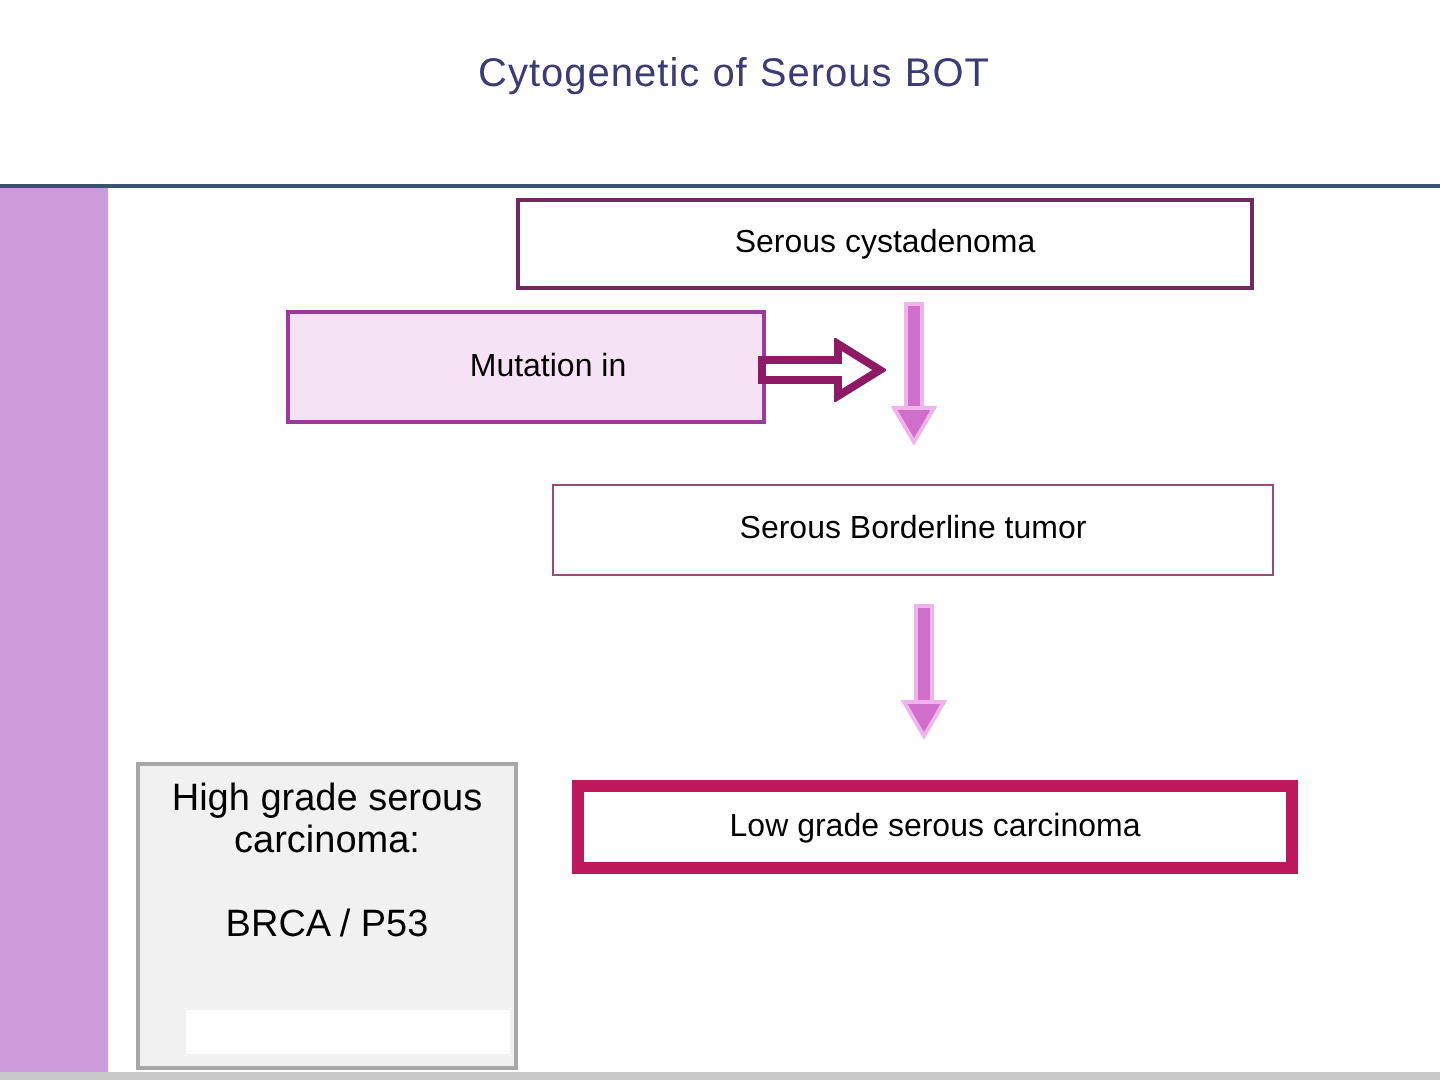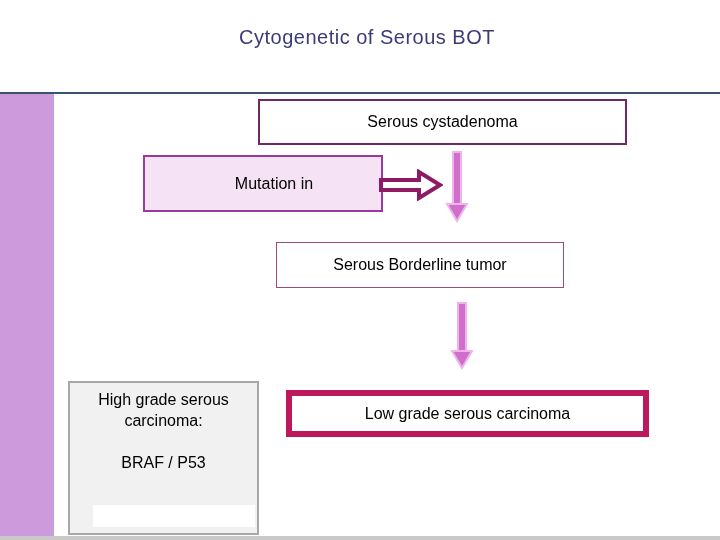--- a/index.html
+++ b/index.html
@@ -15,27 +15,27 @@
   .accent-bar{position:absolute;top:94px;left:0;width:54px;height:442px;background:#CD9BDC;}
   .bottom-strip{position:absolute;top:536px;left:0;width:720px;height:4px;background:#C9C9C9;}
 
   .fbox{
     position:absolute;background:#fff;box-sizing:border-box;
     display:flex;align-items:center;justify-content:center;text-align:right;
     font-size:16px;line-height:20px;
   }
   .box-cystadenoma{left:258px;top:99px;width:369px;height:46px;border:2px solid #702963;}
   .box-mutation{left:143px;top:155px;width:240px;height:57px;background:#F5E2F5;border:2px solid #9A3A9A;padding-left:22px;}
-  .box-borderline{left:276px;top:242px;width:288px;height:46px;border:1px solid #9C4B78;}
+  .box-borderline{left:276px;top:242px;width:361px;height:46px;border:1px solid #9C4B78;}
   .box-lowgrade{left:286px;top:390px;width:363px;height:47px;border:6px solid #be185d;}
 
   .box-highgrade{
     position:absolute;left:68px;top:381px;width:191px;height:154px;
     background:#F1F1F1;border:2px solid #A8A8A8;box-sizing:border-box;
-    font-size:16px;line-height:21px;text-align:center;padding-top:6px;
+    font-size:19px;line-height:21px;text-align:center;padding-top:6px;
   }
   .hg-spacer{height:21px;}
   .hg-highlight{
     position:absolute;left:23px;top:122px;width:162px;height:22px;background:#ffffff;
   }
 
   .arrow{position:absolute;}
   .arrow-right{left:379px;top:169px;width:64px;height:32px;}
   .arrow-down-1{left:444px;top:151px;width:26px;height:72px;}
   .arrow-down-2{left:449px;top:302px;width:26px;height:68px;}
@@ -81,21 +81,21 @@
   <div class="arrow arrow-down-2">
     <svg width="26" height="68" viewBox="0 0 26 68">
       <rect x="9" y="1" width="8" height="49" fill="#CF6FCB" stroke="#F0B3EC" stroke-width="2"></rect>
       <polygon points="3,49 23,49 13,66" fill="#CF6FCB" stroke="#F0B3EC" stroke-width="2"></polygon>
     </svg>
   </div>
 
   <div class="box-highgrade">
     <div>High grade serous carcinoma:</div>
     <div class="hg-spacer"></div>
-    <div>BRAF / P53</div>
+    <div>BRCA / P53</div>
     <div class="hg-highlight"></div>
   </div>
 
   <div class="fbox box-lowgrade">
     <span>Low grade serous carcinoma</span>
   </div>
 
 </div>
 
 </body></html>

